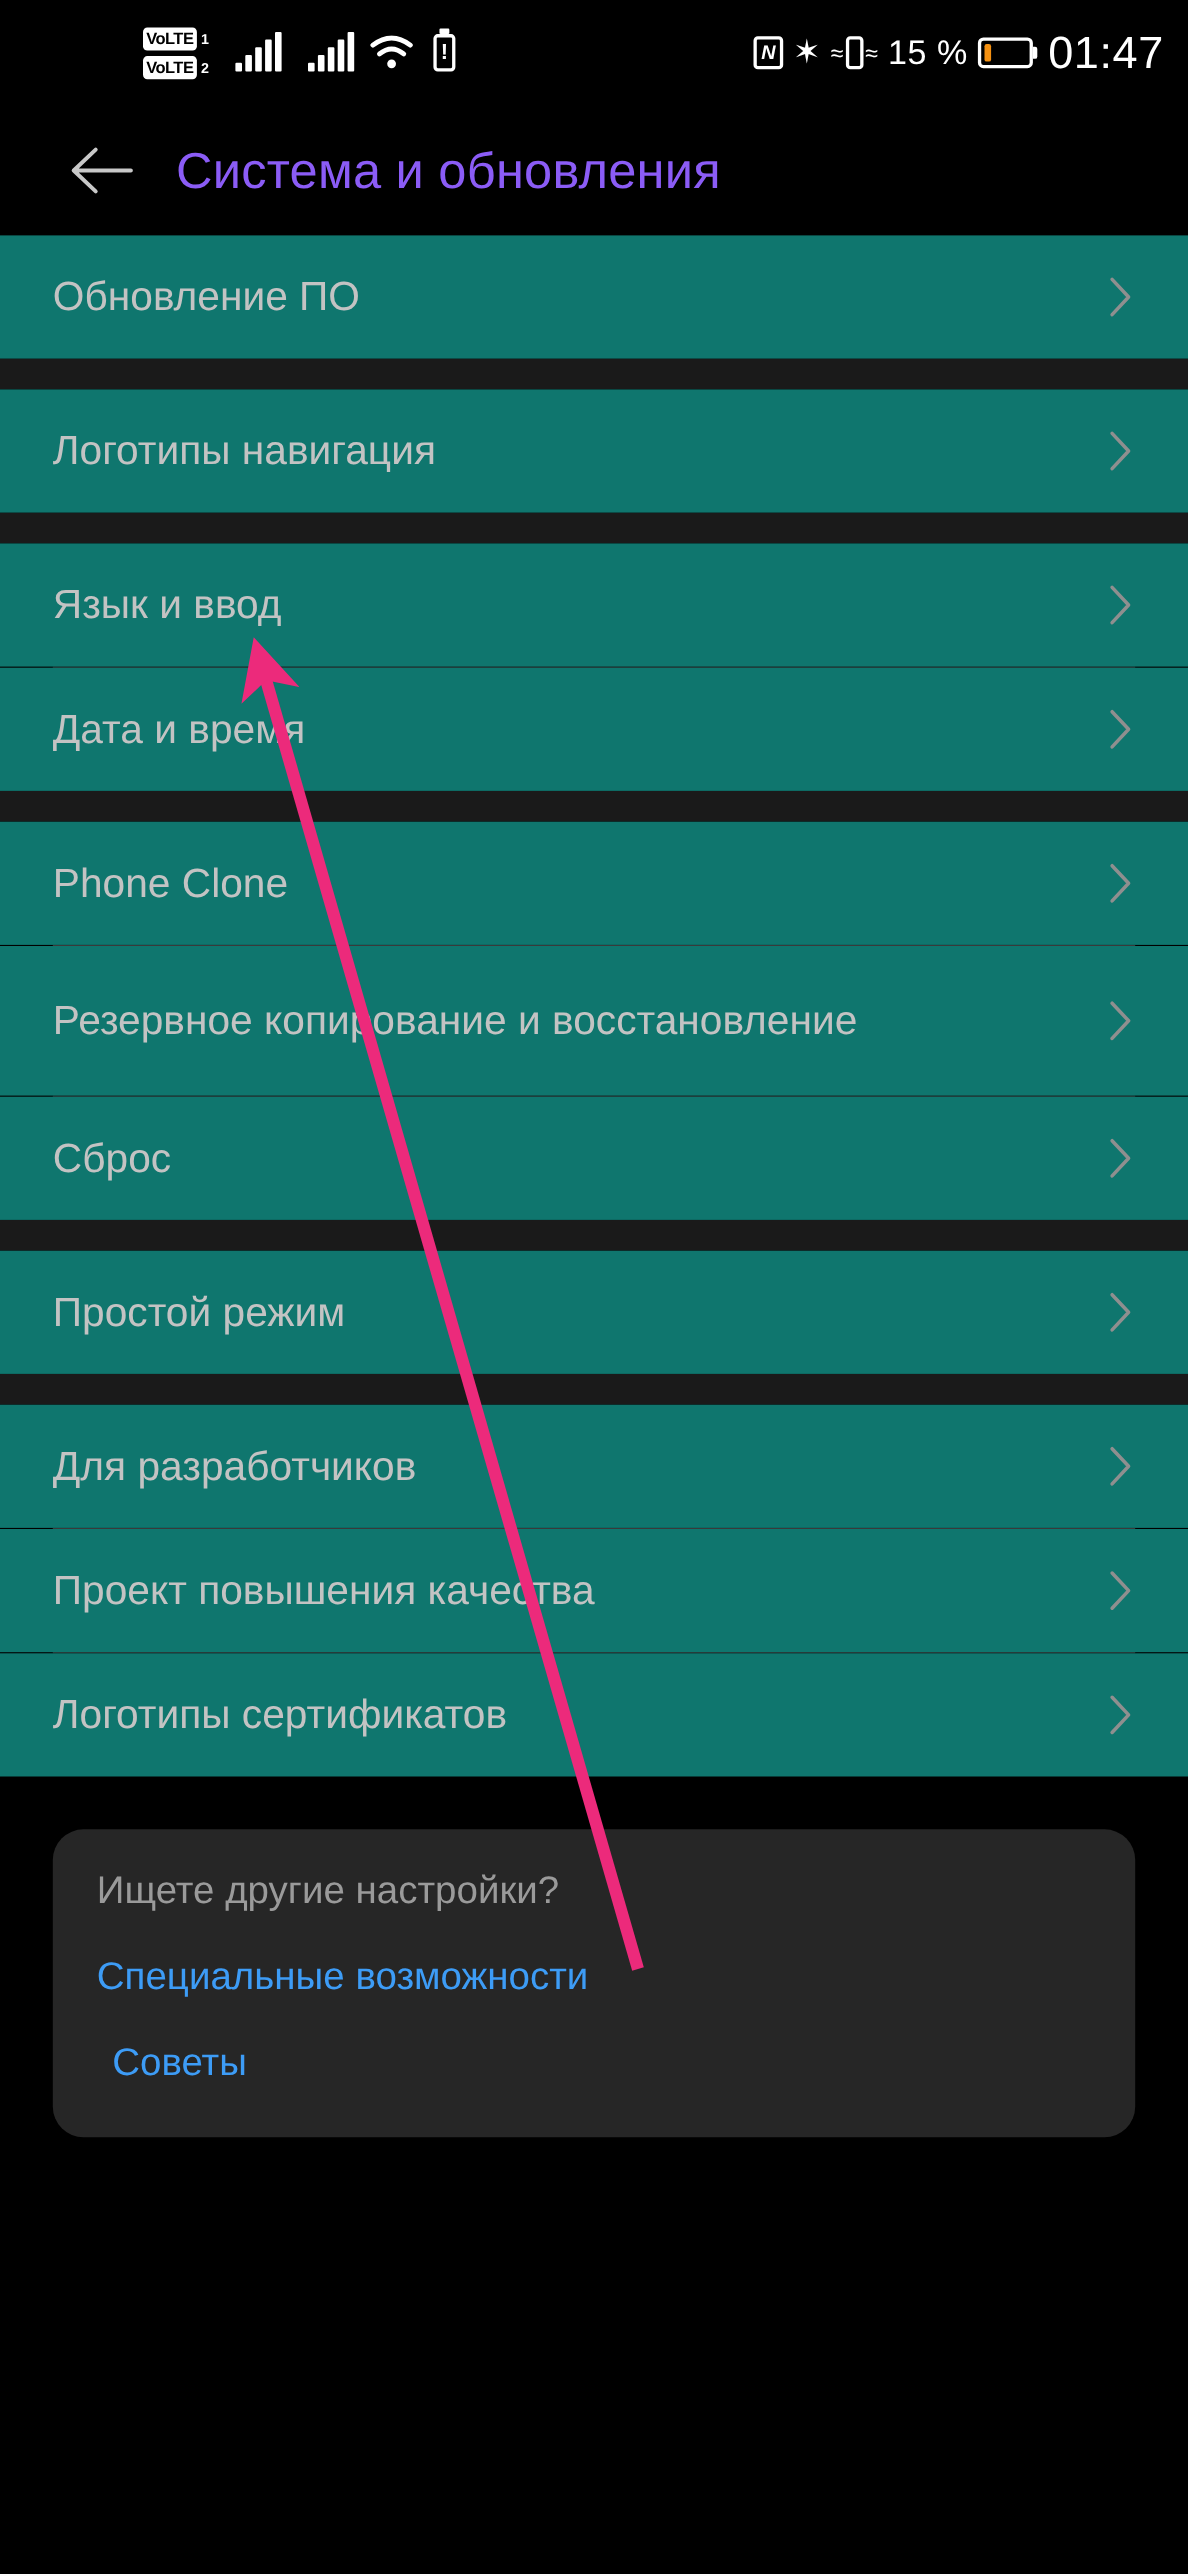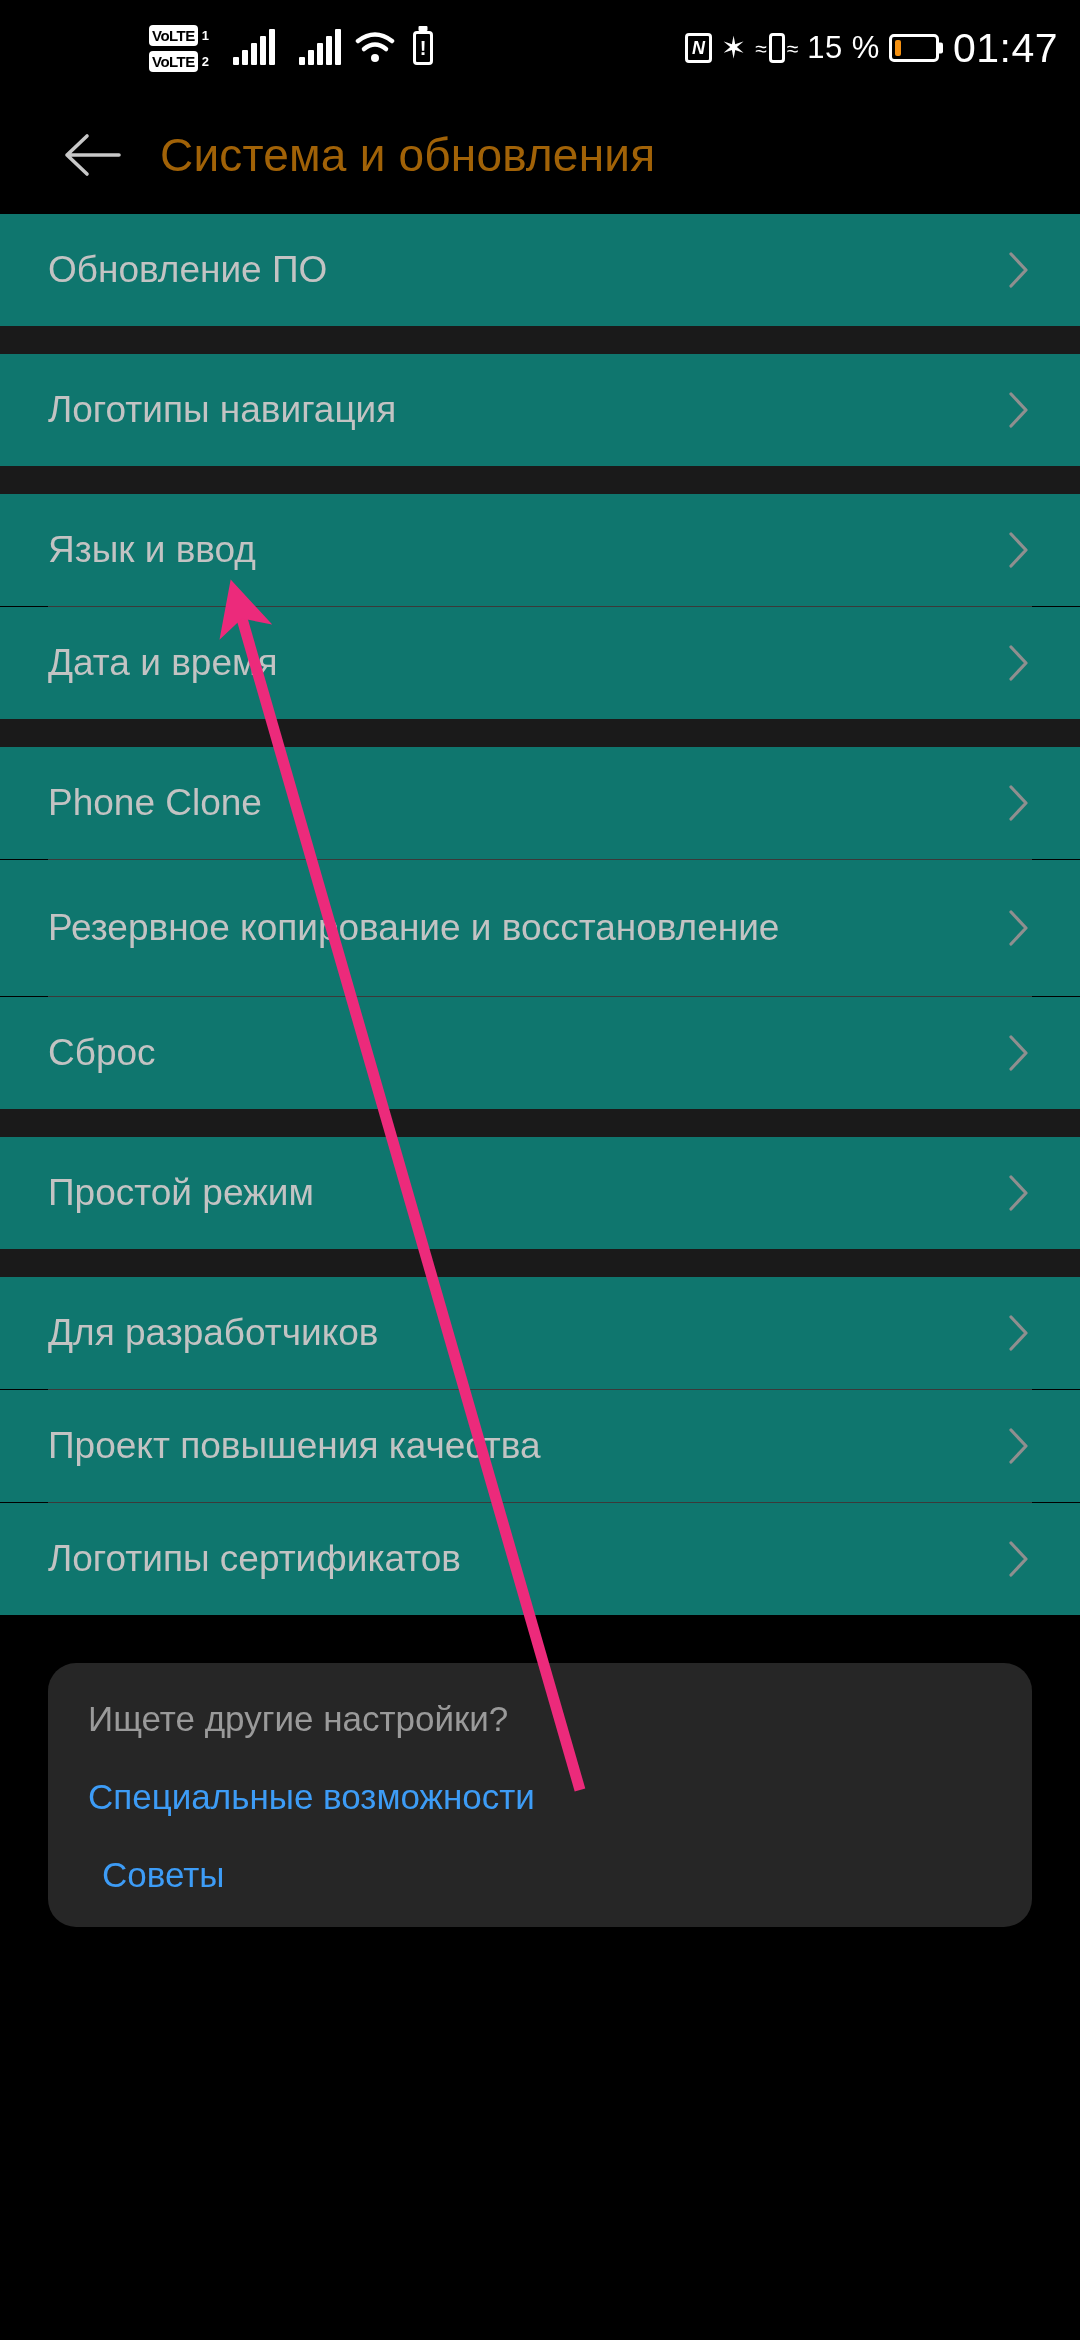--- a/index.html
+++ b/index.html
@@ -47,21 +47,20 @@
   .volte-badge {
     background: #ffffff;
     color: #000000;
     font-size: 15px;
     font-weight: bold;
     line-height: 1;
     padding: 3px 3px 3px 3px;
     border-radius: 4px;
     letter-spacing: -0.5px;
     font-family: "Liberation Sans", sans-serif;
-    margin-left: 19px;
   }
   .volte-num {
     font-size: 13px;
     font-weight: bold;
     color: #ffffff;
     line-height: 1;
   }
   .sig-bars {
     display: flex;
     align-items: flex-end;
@@ -177,21 +176,21 @@
     box-sizing: border-box;
   }
   .back-btn {
     width: 72px; height: 72px;
     display: flex; align-items: center; justify-content: center;
     flex: none;
   }
   .back-btn svg { display: block; }
   .page-title {
     font-size: 46px;
-    color: #a16207;
+    color: #8b5cf6;
     margin-left: 32px;
     letter-spacing: 0.2px;
     white-space: nowrap;
   }
 
   
   .list-wrap {
     position: absolute;
     top: 214px; left: 0;
     width: 1080px;
@@ -230,21 +229,21 @@
   }
 
   
   .suggest-area {
     padding: 48px 48px 0 48px;
     box-sizing: border-box;
   }
   .suggest-card {
     background: #262626;
     border-radius: 28px;
-    padding: 36px 40px 32px 40px;
+    padding: 36px 40px 48px 40px;
     box-sizing: border-box;
   }
   .suggest-title {
     font-size: 35px;
     color: #9a9a9a;
     margin-bottom: 38px;
   }
   .suggest-link {
     font-size: 35px;
     color: #3d9cf6;

